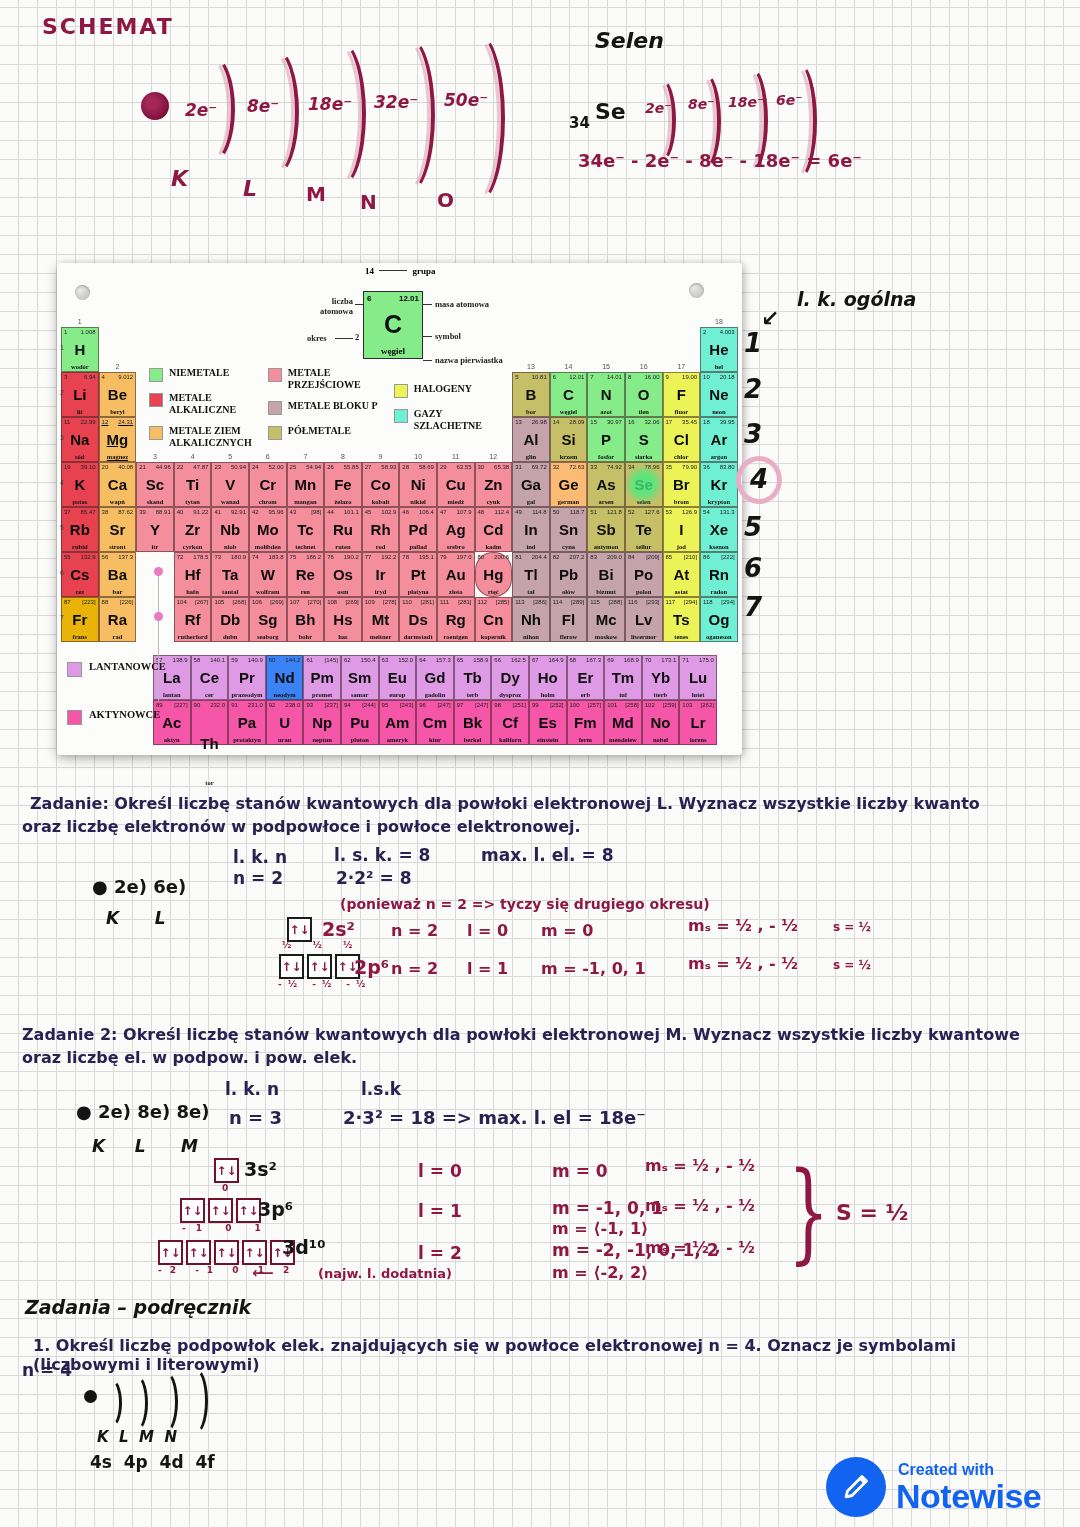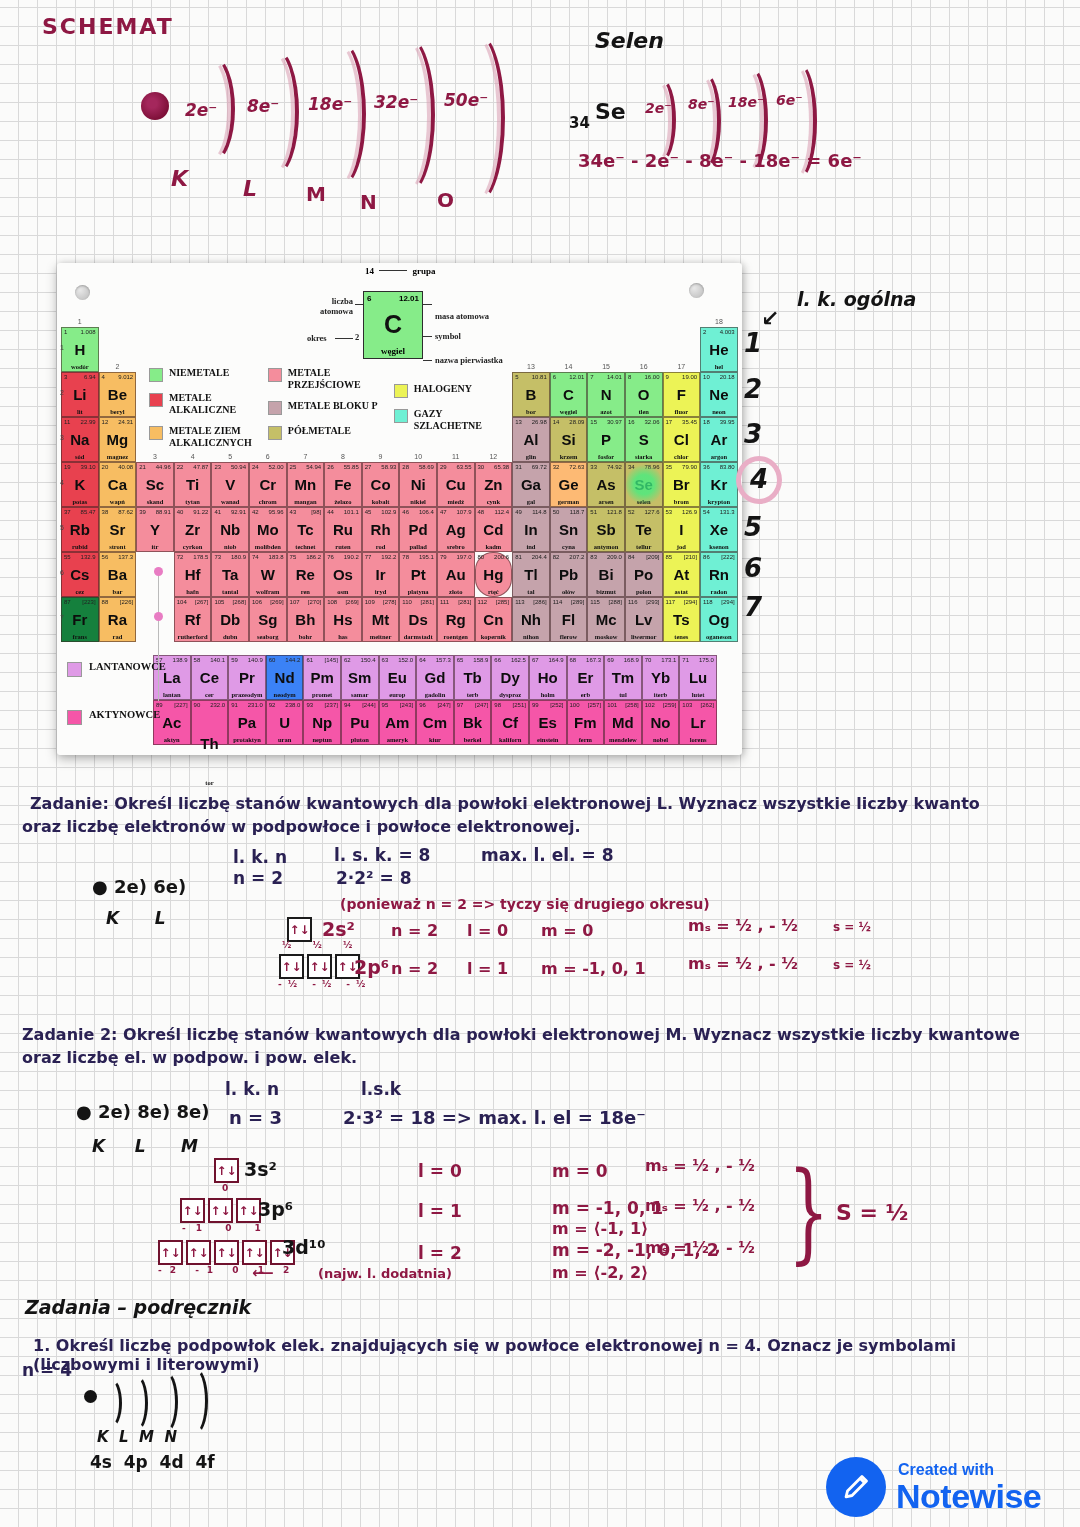--- a/index.html
+++ b/index.html
@@ -132,21 +132,21 @@
       <span>6</span>
       <span>12.01</span>
     </div>
     <div class="ex-sym">C</div>
     <div class="ex-name">węgiel</div>
   </div>
   <div class="ex-lb" style="left:232px;top:34px;width:64px;text-align:right;">liczba
 atomowa</div>
   <div class="ex-ln" style="left:298px;top:41px;width:8px;"></div>
   <div class="ex-ln" style="left:366px;top:41px;width:9px;"></div>
-  <div class="ex-lb" style="left:378px;top:37px;margin-top:12px;">masa atomowa</div>
+  <div class="ex-lb" style="left:378px;top:37px;">masa atomowa</div>
   <div class="ex-lb" style="left:250px;top:71px;">okres</div>
   <div class="ex-ln" style="left:278px;top:75px;width:18px;"></div>
   <div class="ex-lb" style="left:298px;top:70px;">2</div>
   <div class="ex-ln" style="left:366px;top:73px;width:9px;"></div>
   <div class="ex-lb" style="left:378px;top:69px;">symbol</div>
   <div class="ex-ln" style="left:366px;top:97px;width:9px;"></div>
   <div class="ex-lb" style="left:378px;top:93px;">nazwa pierwiastka</div>
 
   <div id="pt-legend">
       <div class="lg-col">
@@ -282,21 +282,21 @@
         <div class="el-name">neon</div>
       </div>
       <div class="el" style="background: rgb(232, 65, 79); grid-area: 3 / 1;">
         <div class="el-top">
           <span>11</span>
           <span>22.99</span>
         </div>
         <div class="el-sym">Na</div>
         <div class="el-name">sód</div>
       </div>
-      <div class="el" style="background: rgb(247, 189, 98); grid-area: 3 / 2;">
+      <div class="el" style="background: rgb(247, 189, 98); grid-area: 3 / 2; text-decoration: underline;">
         <div class="el-top">
           <span>12</span>
           <span>24.31</span>
         </div>
         <div class="el-sym">Mg</div>
         <div class="el-name">magnez</div>
       </div>
       <div class="el" style="background: rgb(197, 163, 171); grid-area: 3 / 13;">
         <div class="el-top">
           <span>13</span>
@@ -772,21 +772,21 @@
         <div class="el-name">astat</div>
       </div>
       <div class="el" style="background: rgb(111, 240, 212); grid-area: 6 / 18;">
         <div class="el-top">
           <span>86</span>
           <span>[222]</span>
         </div>
         <div class="el-sym">Rn</div>
         <div class="el-name">radon</div>
       </div>
-      <div class="el" style="background: #15803d; grid-area: 7 / 1; justify-content: space-between;">
+      <div class="el" style="background: #eab308; grid-area: 7 / 1; justify-content: space-between;">
         <div class="el-top">
           <span>87</span>
           <span>[223]</span>
         </div>
         <div class="el-sym">Fr</div>
         <div class="el-name">frans</div>
       </div>
       <div class="el" style="background: rgb(247, 189, 98); grid-area: 7 / 2;">
         <div class="el-top">
           <span>88</span>

